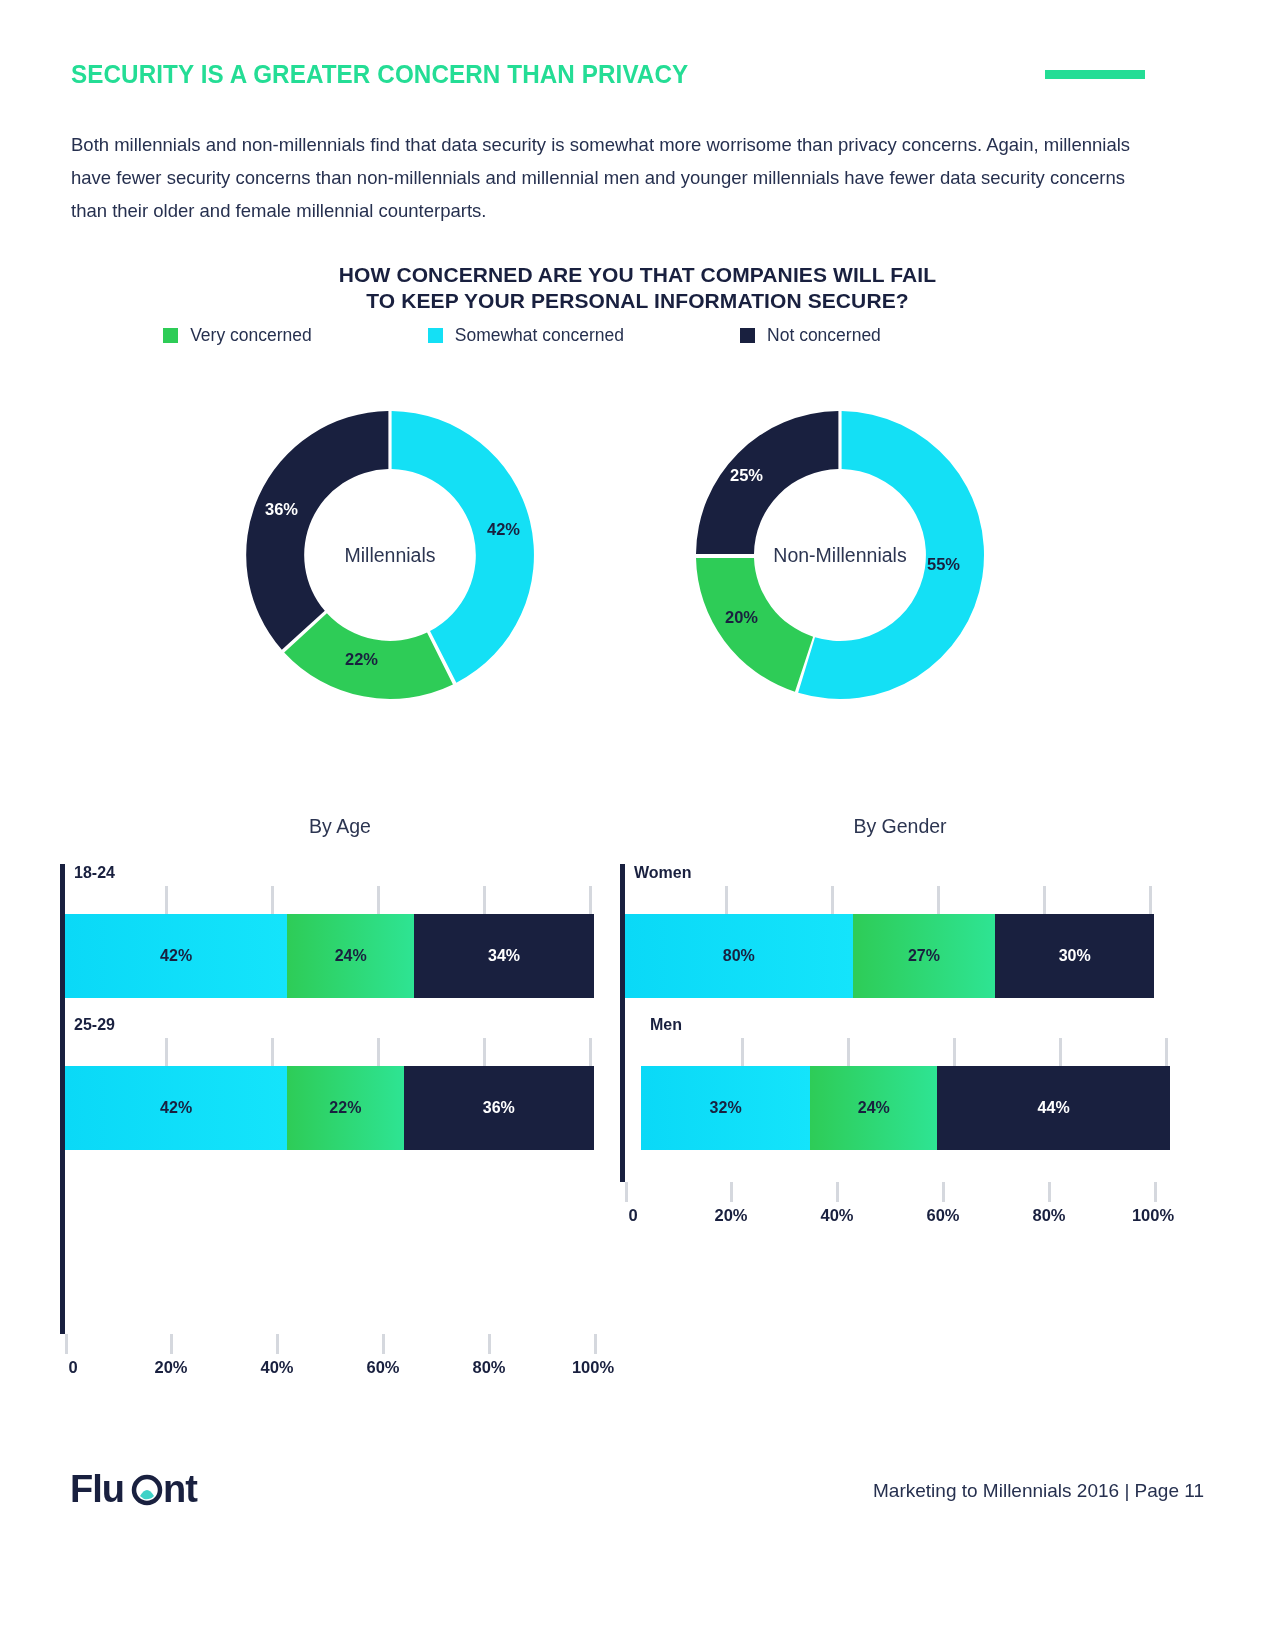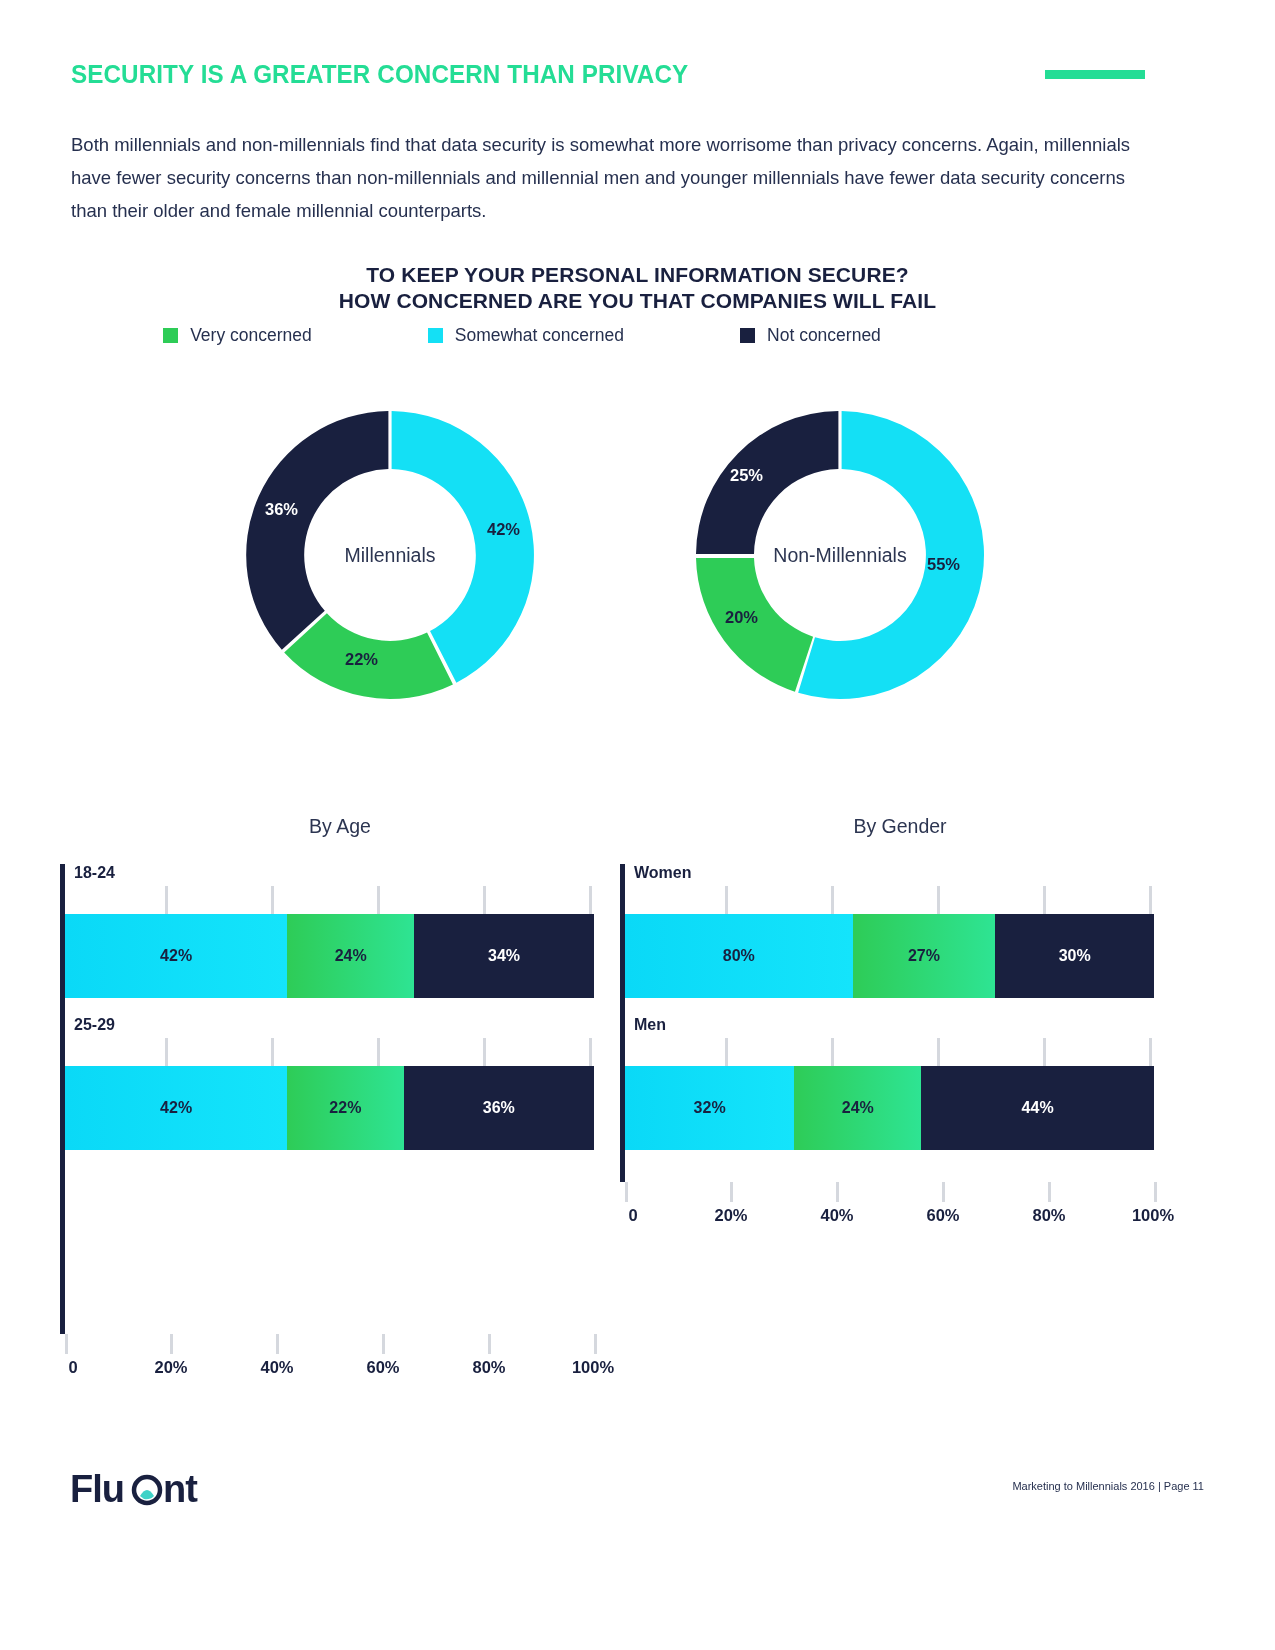--- a/index.html
+++ b/index.html
@@ -100,35 +100,35 @@
     transform:translateX(-50%);white-space:nowrap;
   }
 
   
   .footer-logo{
     position:absolute;left:70px;top:1466px;
     display:flex;align-items:center;
   }
   .footer-note{
     position:absolute;right:71px;top:1480px;
-    font-size:11px;color:#26304f;white-space:nowrap;
+    font-size:19px;color:#26304f;white-space:nowrap;
   }
 </style>
 </head>
 <body>
 
 <div class="page">
 
   <div class="page-title">SECURITY IS A GREATER CONCERN THAN PRIVACY</div>
   <div class="accent-bar"></div>
   <div class="intro">Both millennials and non-millennials find that data security is somewhat more worrisome than privacy concerns. Again, millennials have fewer security concerns than non-millennials and millennial men and younger millennials have fewer data security concerns than their older and female millennial counterparts.</div>
 
   <div class="chart-title">
+    <div>HOW CONCERNED ARE YOU THAT COMPANIES WILL FAIL</div>
     <div>TO KEEP YOUR PERSONAL INFORMATION SECURE?</div>
-    <div>HOW CONCERNED ARE YOU THAT COMPANIES WILL FAIL</div>
   </div>
 
   <div class="legend">
     <div class="legend-item">
       <span class="legend-swatch" style="background:#2ecc57"></span>
       <span class="legend-label">Very concerned</span>
     </div>
     <div class="legend-item">
       <span class="legend-swatch" style="background:#14e0f5"></span>
       <span class="legend-label">Somewhat concerned</span>
@@ -248,21 +248,21 @@
             <div class="tick" style="left:529px;"></div>
           </div>
           <div class="group-label" style="top:0px;">Women</div>
           <div class="bars" style="top:50px;width:529px;">
             <div class="seg cyan" style="width:227.5px;">80%</div>
             <div class="seg green" style="width:142.8px;">27%</div>
             <div class="seg navy" style="width:158.7px;">30%</div>
           </div>
         </div>
 
-        <div class="group" style="position:absolute;left:0;top:152px;width:555px;height:152px;padding-left:28px;">
+        <div class="group" style="position:absolute;left:16px;top:152px;width:555px;height:152px;padding-left:28px;">
           <div class="ticks" style="top:22px;height:28px;">
             <div class="tick" style="left:105px;"></div>
             <div class="tick" style="left:211px;"></div>
             <div class="tick" style="left:317px;"></div>
             <div class="tick" style="left:423px;"></div>
             <div class="tick" style="left:529px;"></div>
           </div>
           <div class="group-label" style="top:0px;">Men</div>
           <div class="bars" style="top:50px;width:529px;">
             <div class="seg cyan" style="width:169.3px;">32%</div>

